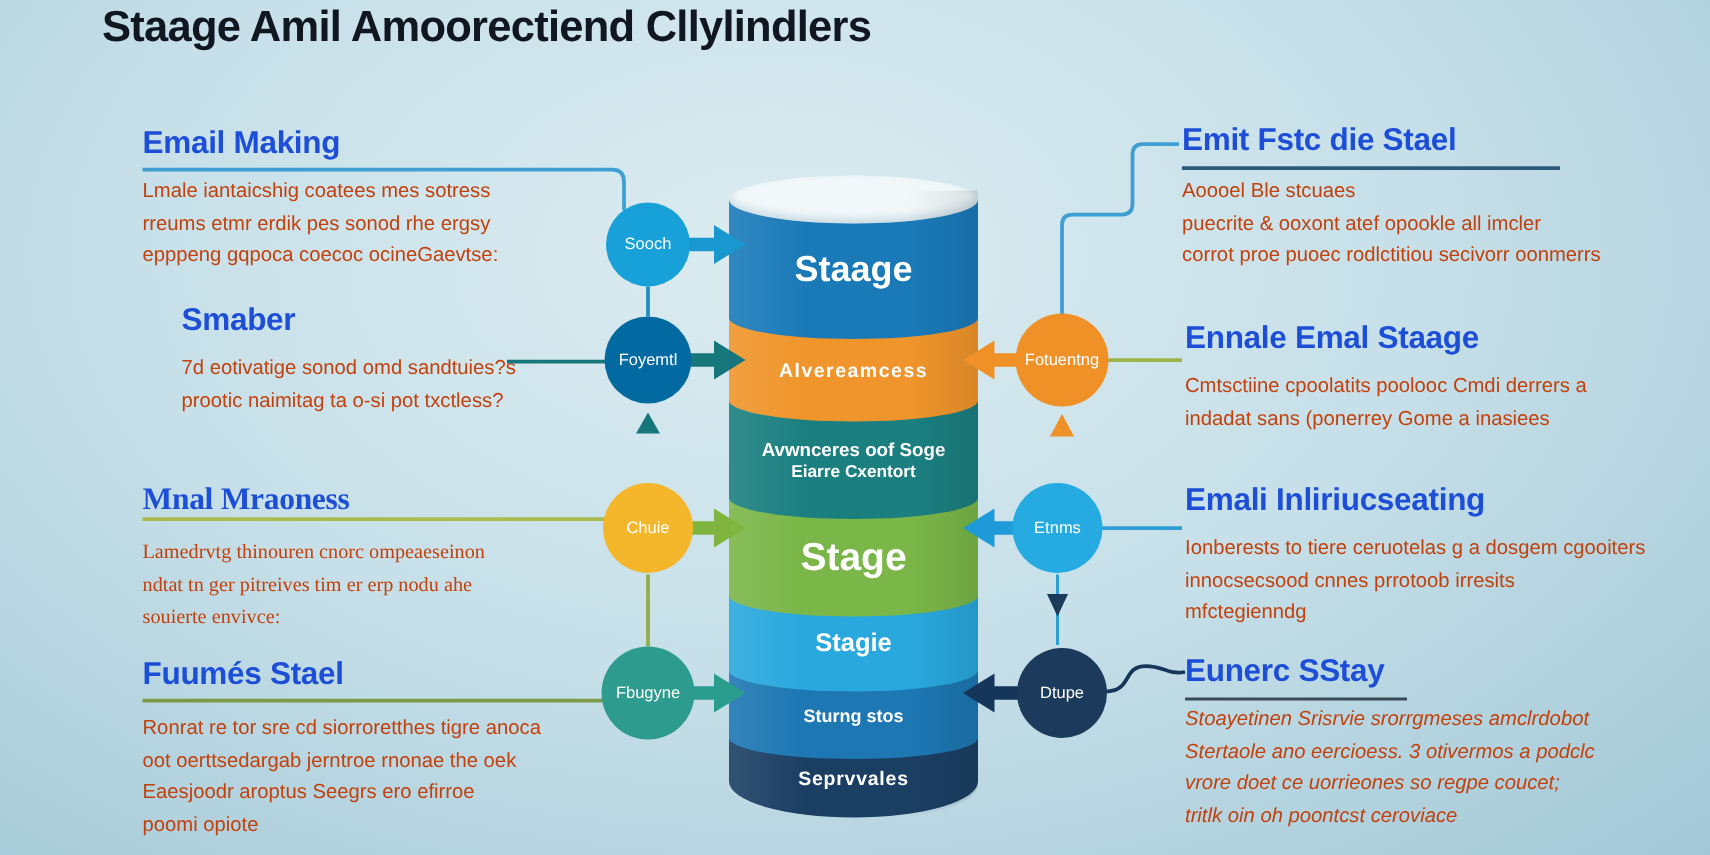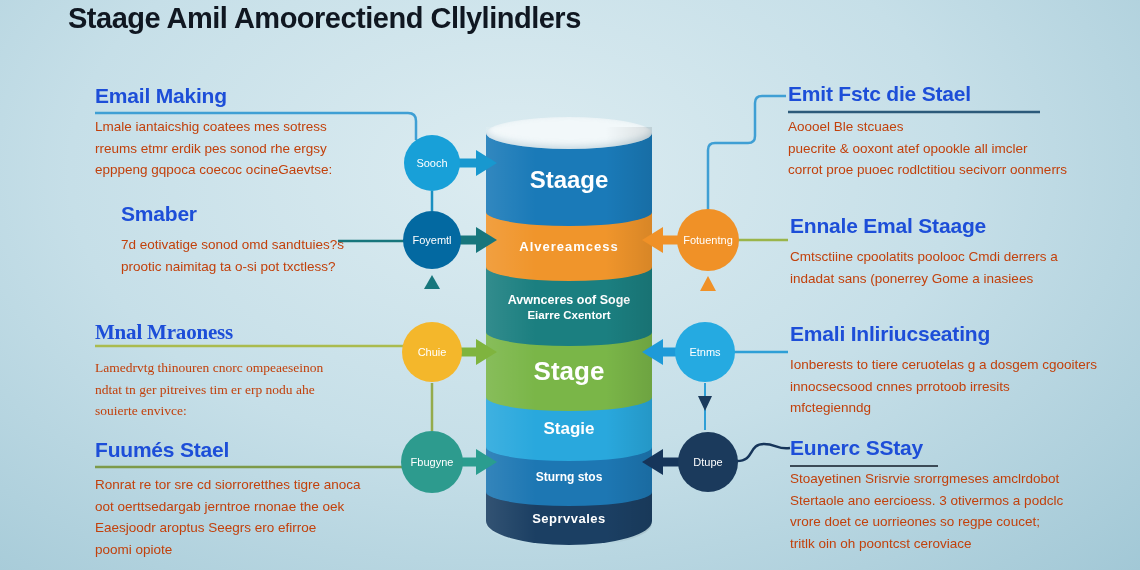--- a/index.html
+++ b/index.html
@@ -186,21 +186,21 @@
     <h2>Emali Inliriucseating</h2>
     <div class="body">
       <div>Ionberests to tiere ceruotelas g a dosgem cgooiters</div>
       <div>innocsecsood cnnes prrotoob irresits</div>
       <div>mfctegienndg</div>
     </div>
   </div>
 
   <div class="section rs4">
     <h2>Eunerc SStay</h2>
-    <div class="body" style="">
+    <div class="body" style="font-style:italic;">
       <div>Stoayetinen Srisrvie srorrgmeses amclrdobot</div>
       <div>Stertaole ano eercioess. 3 otivermos a podclc</div>
       <div>vrore doet ce uorrieones so regpe coucet;</div>
       <div>tritlk oin oh poontcst ceroviace</div>
     </div>
   </div>
 
   <div class="cylinder">
     <div class="cyl-top"></div>
     <div class="band b1" style="background: rgb(26, 122, 184);">

